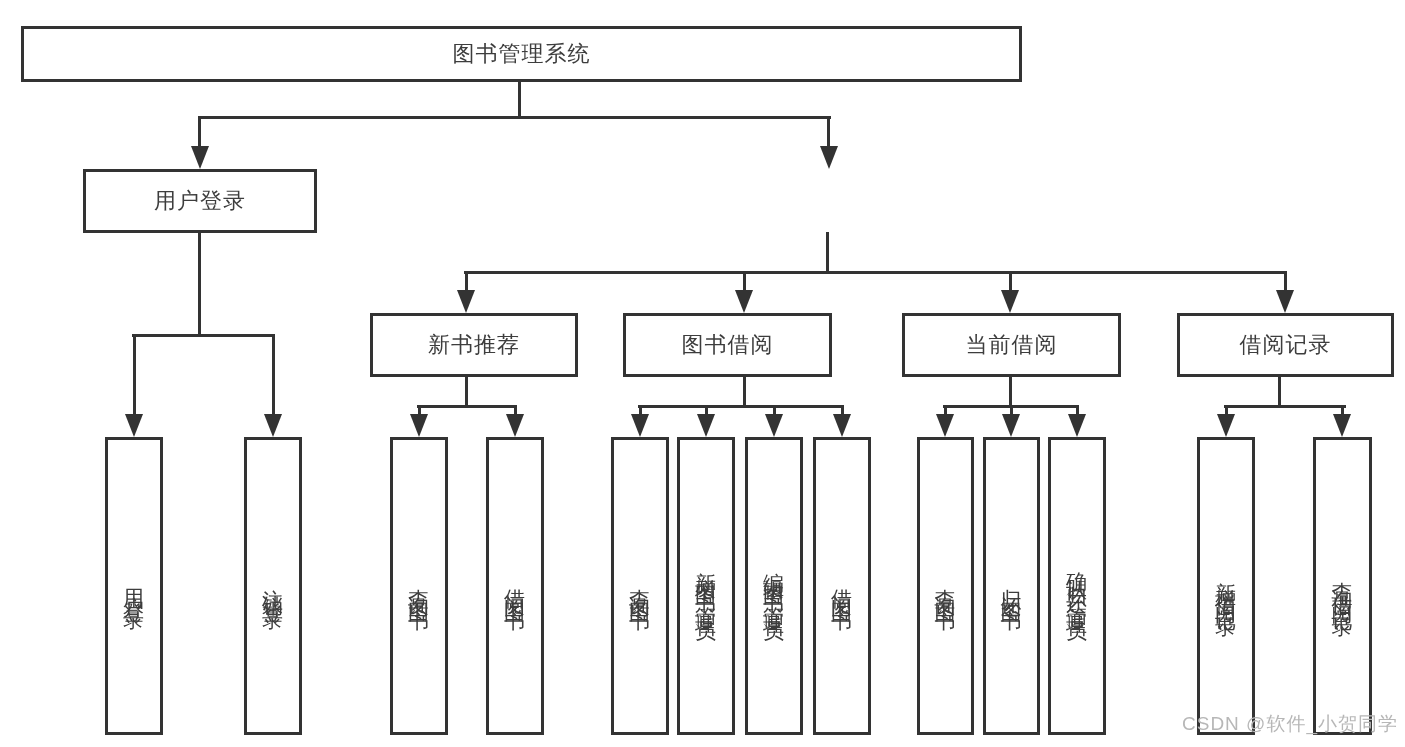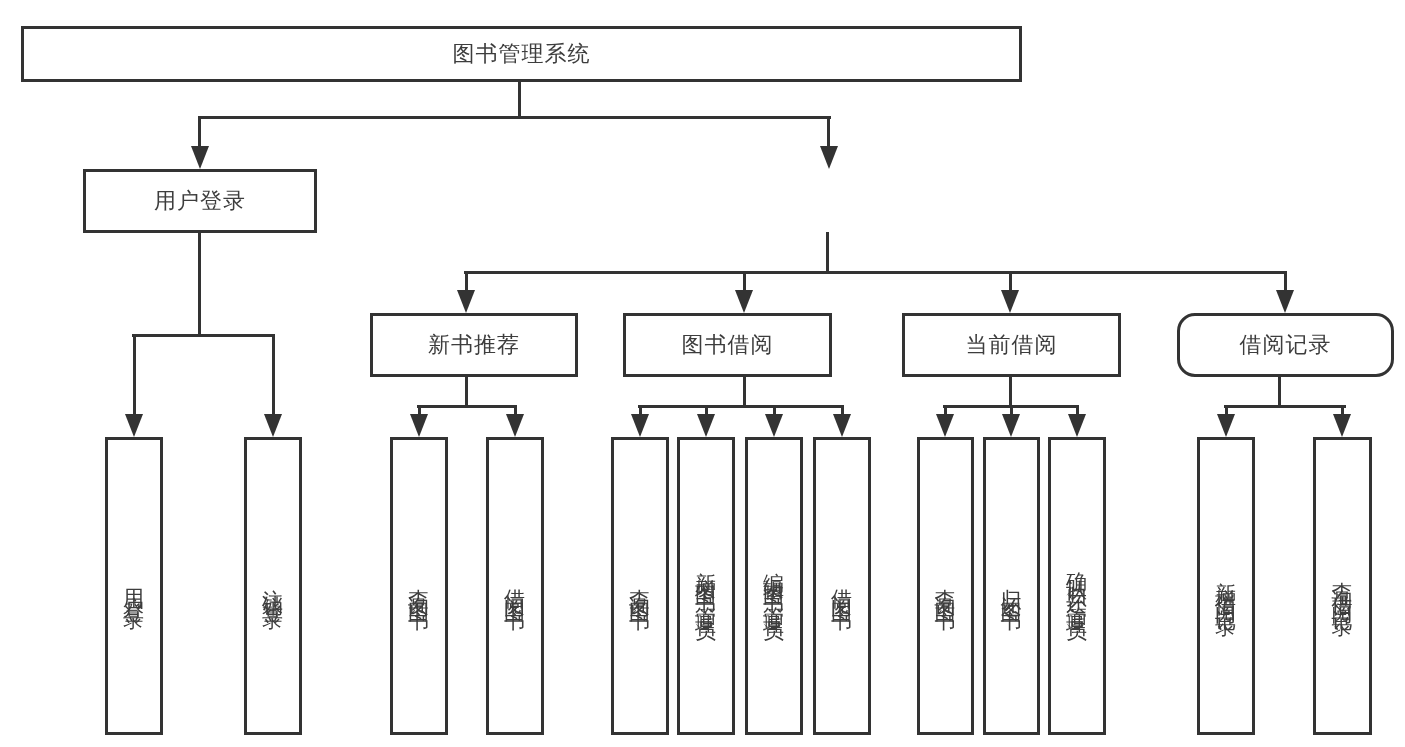--- a/index.html
+++ b/index.html
@@ -47,21 +47,21 @@
 
   <div class="box hlab" style="left:362px;top:313px;width:208px;height:64px;margin-left:8px;">
     <span>新书推荐</span>
   </div>
   <div class="box hlab" style="left:623px;top:313px;width:209px;height:64px;">
     <span>图书借阅</span>
   </div>
   <div class="box hlab" style="left:902px;top:313px;width:219px;height:64px;">
     <span>当前借阅</span>
   </div>
-  <div class="box hlab" style="left:1177px;top:313px;width:217px;height:64px;border-radius:18px;">
+  <div class="box hlab" style="left:1177px;top:313px;width:217px;height:64px;">
     <span>借阅记录</span>
   </div>
 
   <div class="box vlab" style="left:105px;top:437px;width:58px;height:298px;">
     <span>用户登录</span>
   </div>
   <div class="box vlab" style="left:244px;top:437px;width:58px;height:298px;">
     <span>注销登录</span>
   </div>
   <div class="box vlab" style="left:390px;top:437px;width:58px;height:298px;">
@@ -91,20 +91,21 @@
   <div class="box vlab" style="left:1048px;top:437px;width:58px;height:298px;">
     <span>确认归还（管理员）</span>
   </div>
   <div class="box vlab" style="left:1197px;top:437px;width:58px;height:298px;">
     <span>新增借阅记录</span>
   </div>
   <div class="box vlab" style="left:1313px;top:437px;width:59px;height:298px;">
     <span>查询借阅记录</span>
   </div>
 
+  <div class="watermark">CSDN @软件_小贺同学</div>
 <div class="line" style="left: 518px; top: 69px; width: 3px; height: 50px;"></div>
     <div class="line" style="left: 198px; top: 116px; width: 633px; height: 3px;"></div>
     <div class="line" style="left: 198px; top: 116px; width: 3px; height: 33px;"></div>
     <div class="line" style="left: 827px; top: 116px; width: 3px; height: 33px;"></div>
     <div class="line" style="left: 198px; top: 233px; width: 3px; height: 104px;"></div>
     <div class="line" style="left: 132px; top: 334px; width: 142px; height: 3px;"></div>
     <div class="line" style="left: 133px; top: 334px; width: 3px; height: 82px;"></div>
     <div class="line" style="left: 272px; top: 334px; width: 3px; height: 82px;"></div>
     <div class="line" style="left: 826px; top: 232px; width: 3px; height: 42px;"></div>
     <div class="line" style="left: 464px; top: 271px; width: 822px; height: 3px;"></div>

